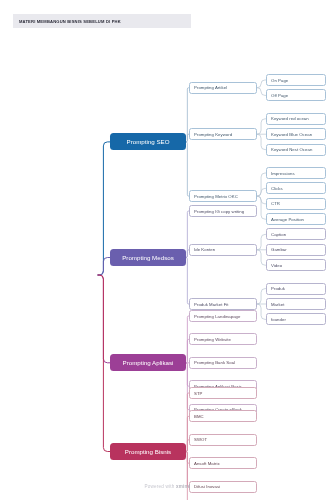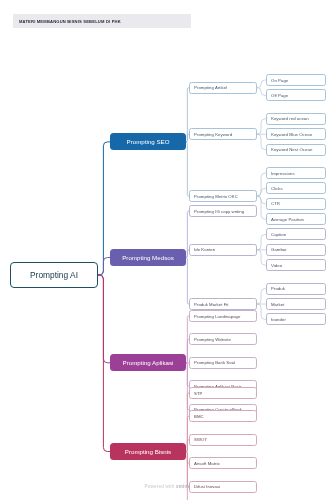--- a/index.html
+++ b/index.html
@@ -171,23 +171,20 @@
       <path d="M 98 275 L 99.4 275 Q 103.4 275 103.4 279 L 103.4 358.79999999999995 Q 103.4 362.79999999999995 107.4 362.79999999999995 L 110 362.79999999999995" fill="none" stroke="#9c3f96" stroke-width="1" stroke-linecap="round"></path>
       <path d="M 186 451.49999999999994 L 186 451.49999999999994 Q 187.35 451.49999999999994 187.35 450.15 L 187.35 394.35 Q 187.35 393 188.7 393 L 189 393" fill="none" stroke="rgb(216,143,166)" stroke-width="0.8" stroke-linecap="round"></path>
       <path d="M 186 451.49999999999994 L 186 451.49999999999994 Q 187.35 451.49999999999994 187.35 450.15 L 187.35 417.75 Q 187.35 416.4 188.7 416.4 L 189 416.4" fill="none" stroke="rgb(216,143,166)" stroke-width="0.8" stroke-linecap="round"></path>
       <path d="M 186 451.49999999999994 L 186 451.49999999999994 Q 187.35 451.49999999999994 187.35 450.15 L 187.35 441.15 Q 187.35 439.79999999999995 188.7 439.79999999999995 L 189 439.79999999999995" fill="none" stroke="rgb(216,143,166)" stroke-width="0.8" stroke-linecap="round"></path>
       <path d="M 186 451.49999999999994 L 186 451.49999999999994 Q 187.35 451.49999999999994 187.35 452.8499999999999 L 187.35 461.8499999999999 Q 187.35 463.19999999999993 188.7 463.19999999999993 L 189 463.19999999999993" fill="none" stroke="rgb(216,143,166)" stroke-width="0.8" stroke-linecap="round"></path>
       <path d="M 186 451.49999999999994 L 186 451.49999999999994 Q 187.35 451.49999999999994 187.35 452.8499999999999 L 187.35 485.2499999999999 Q 187.35 486.5999999999999 188.7 486.5999999999999 L 189 486.5999999999999" fill="none" stroke="rgb(216,143,166)" stroke-width="0.8" stroke-linecap="round"></path>
       <path d="M 186 451.49999999999994 L 186 451.49999999999994 Q 187.35 451.49999999999994 187.35 452.8499999999999 L 187.35 508.64999999999986 Q 187.35 509.9999999999999 188.7 509.9999999999999 L 189 509.9999999999999" fill="none" stroke="rgb(216,143,166)" stroke-width="0.8" stroke-linecap="round"></path>
       <path d="M 98 275 L 99.4 275 Q 103.4 275 103.4 279 L 103.4 447.49999999999994 Q 103.4 451.49999999999994 107.4 451.49999999999994 L 110 451.49999999999994" fill="none" stroke="#b8335e" stroke-width="1" stroke-linecap="round"></path>
     </svg>
 
-  <div class="node" id="root-node">
-    <span class="node-label">Prompting AI</span>
-  </div>
 
   <div id="node-layer">
       <div class="node leaf tint-seo" style="left: 266px; top: 74px; width: 60px; height: 12px;">
         <span class="node-label">On Page</span>
       </div>
       <div class="node leaf tint-seo" style="left: 266px; top: 89.4px; width: 60px; height: 12px;">
         <span class="node-label">Off Page</span>
       </div>
       <div class="node leaf tint-seo" style="left: 189px; top: 81.7px; width: 68px; height: 12px;">
         <span class="node-label">Prompting  Artikel</span>

